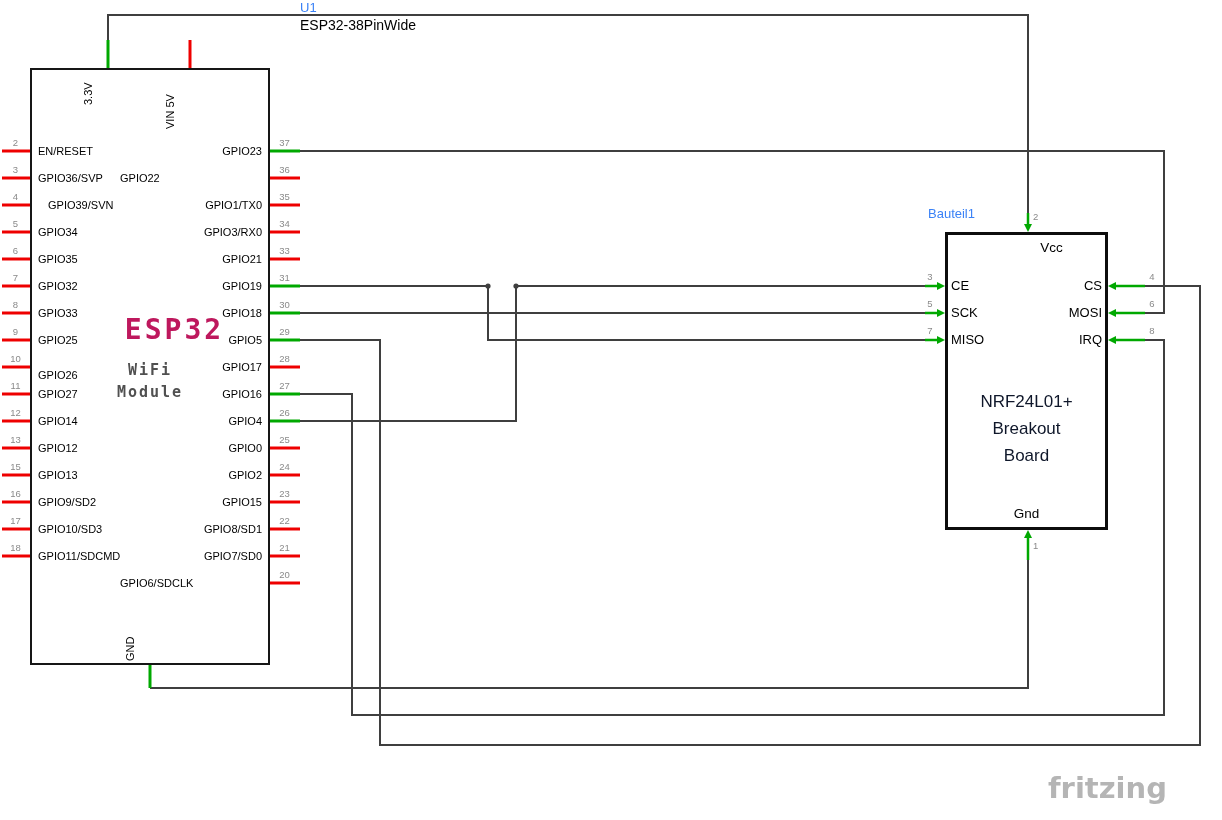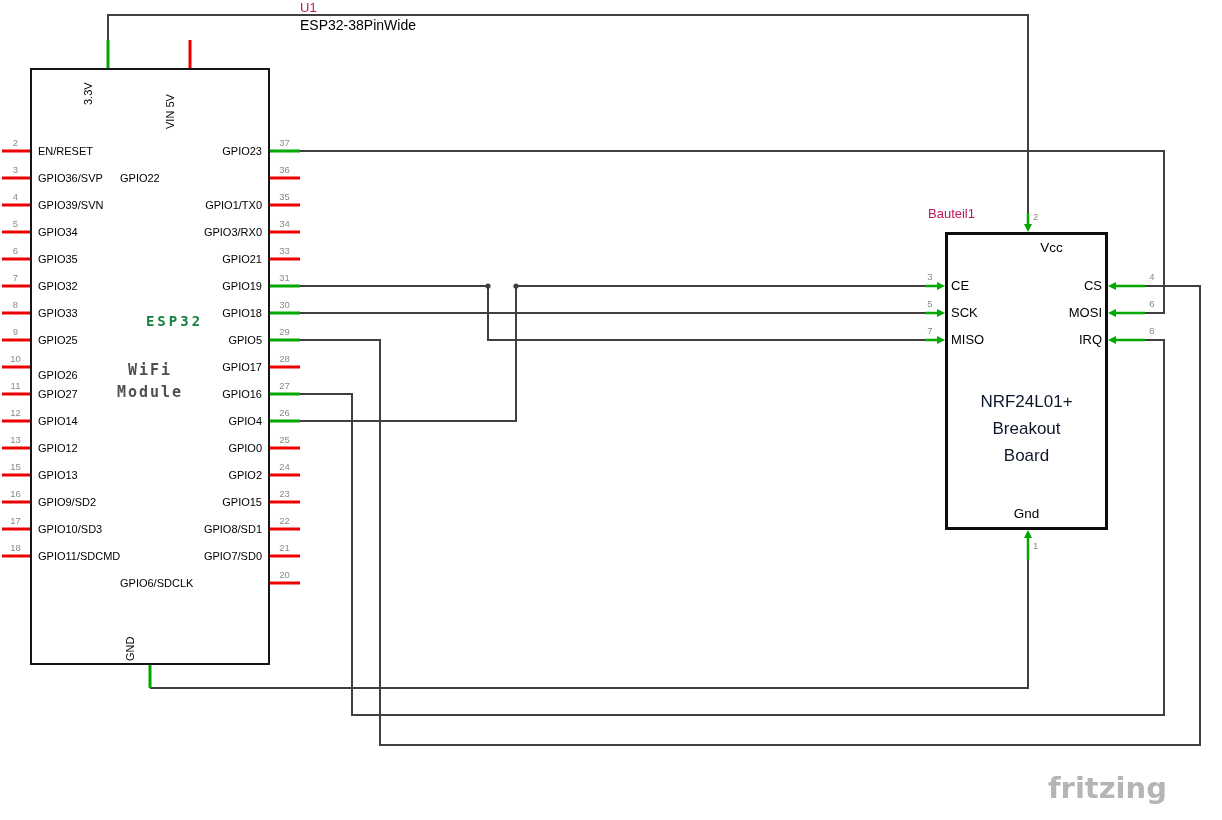--- a/index.html
+++ b/index.html
@@ -6,21 +6,21 @@
   .canvas{position:relative;width:1222px;height:820px;background:#fff;overflow:hidden;
           font-family:"Liberation Sans",sans-serif;}
   .abs{position:absolute;}
   .layer{position:absolute;left:0;top:0;}
   .pin-label{font-size:11px;line-height:14px;color:#000;white-space:nowrap;}
   .pin-num{font-size:9.5px;line-height:11px;color:#8a8a8a;white-space:nowrap;}
   .vlabel{font-size:11px;line-height:13px;height:13px;color:#000;white-space:nowrap;
           transform-origin:0 100%;transform:rotate(-90deg);}
   .part-box{box-sizing:border-box;border:2px solid #161616;}
   .nrf-box{box-sizing:border-box;border:3px solid #0d0d0d;}
-  .ref{font-size:13px;color:#be185d;white-space:nowrap;}
+  .ref{font-size:13px;color:#3b82f6;white-space:nowrap;}
   .partname{font-size:14px;color:#000;white-space:nowrap;}
   .esp-title{font-family:"DejaVu Sans Mono",monospace;font-weight:bold;text-align:center;white-space:nowrap;}
   .nrf-title{font-size:17px;color:#0f172a;text-align:center;white-space:nowrap;}
   .nrf-rail{font-size:13.5px;color:#000;text-align:center;white-space:nowrap;}
   .nrf-pin-label{font-size:13px;line-height:16px;color:#000;white-space:nowrap;}
   .watermark{font-size:29px;font-weight:bold;letter-spacing:0px;
              font-family:"DejaVu Sans",sans-serif;white-space:nowrap;}
 </style>
 </head>
 <body>
@@ -88,41 +88,41 @@
       <polygon points="1108,340 1116,336 1116,344" fill="#00a800"></polygon>
       <line x1="1028" y1="213" x2="1028" y2="227" stroke="#00a800" stroke-width="2.5"></line>
       <polygon points="1028,232 1024,224 1032,224" fill="#00a800"></polygon>
       <line x1="1028" y1="535" x2="1028" y2="560" stroke="#00a800" stroke-width="2.5"></line>
       <polygon points="1028,530 1024,538 1032,538" fill="#00a800"></polygon>
     </svg>
 
   <div class="abs ref" style="left:300px;top:0px">U1</div>
   <div class="abs partname" style="left:300px;top:17px">ESP32-38PinWide</div>
   <div class="abs part-box" style="left:30px;top:68px;width:240px;height:597px"></div>
-  <div class="abs esp-title" style="left:30px;top:313px;width:289px;font-size:14px;letter-spacing:3px;color:#15803d">ESP32</div>
+  <div class="abs esp-title" style="left:30px;top:313px;width:289px;font-size:28px;letter-spacing:3px;color:#be185d">ESP32</div>
   <div class="abs esp-title" style="left:30px;top:383px;width:240px;font-size:15px;letter-spacing:2px;color:#505050">Module</div>
   <div class="abs esp-title" style="left:30px;top:361px;width:240px;font-size:15px;letter-spacing:2px;color:#505050">WiFi</div>
 
   <div class="abs ref" style="left:928px;top:206px">Bauteil1</div>
   <div class="abs nrf-box" style="left:945px;top:232px;width:163px;height:298px"></div>
   <div class="abs nrf-rail" style="left:970px;top:240px;width:163px">Vcc</div>
   <div class="abs nrf-rail" style="left:945px;top:506px;width:163px">Gnd</div>
   <div class="abs nrf-title" style="left:945px;top:392px;width:163px">NRF24L01+</div>
   <div class="abs nrf-title" style="left:945px;top:419px;width:163px">Breakout</div>
   <div class="abs nrf-title" style="left:945px;top:446px;width:163px">Board</div>
 
   <div class="abs watermark" style="left:1048px;top:771px;color:#b5b5b5">fritzing</div>
 
   <div id="dynamic-layer">
       <div class="abs pin-num" style="left: 3px; top: 137px; width: 25px; text-align: center;">2</div>
       <div class="abs pin-label" style="left: 38px; top: 144px;">EN/RESET</div>
       <div class="abs pin-num" style="left: 3px; top: 164px; width: 25px; text-align: center;">3</div>
       <div class="abs pin-label" style="left: 38px; top: 171px;">GPIO36/SVP</div>
       <div class="abs pin-num" style="left: 3px; top: 191px; width: 25px; text-align: center;">4</div>
-      <div class="abs pin-label" style="left: 38px; top: 198px;">GPIO39/SVN</div>
+      <div class="abs pin-label" style="left: 48px; top: 198px;">GPIO39/SVN</div>
       <div class="abs pin-num" style="left: 3px; top: 218px; width: 25px; text-align: center;">5</div>
       <div class="abs pin-label" style="left: 38px; top: 225px;">GPIO34</div>
       <div class="abs pin-num" style="left: 3px; top: 245px; width: 25px; text-align: center;">6</div>
       <div class="abs pin-label" style="left: 38px; top: 252px;">GPIO35</div>
       <div class="abs pin-num" style="left: 3px; top: 272px; width: 25px; text-align: center;">7</div>
       <div class="abs pin-label" style="left: 38px; top: 279px;">GPIO32</div>
       <div class="abs pin-num" style="left: 3px; top: 299px; width: 25px; text-align: center;">8</div>
       <div class="abs pin-label" style="left: 38px; top: 306px;">GPIO33</div>
       <div class="abs pin-num" style="left: 3px; top: 326px; width: 25px; text-align: center;">9</div>
       <div class="abs pin-label" style="left: 38px; top: 333px;">GPIO25</div>

